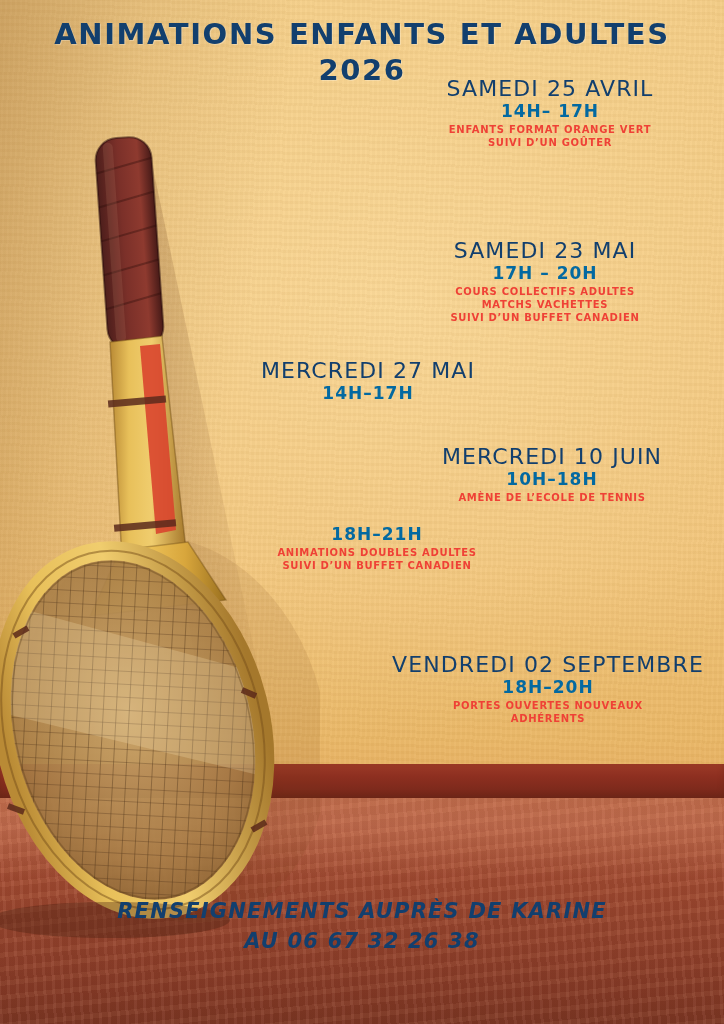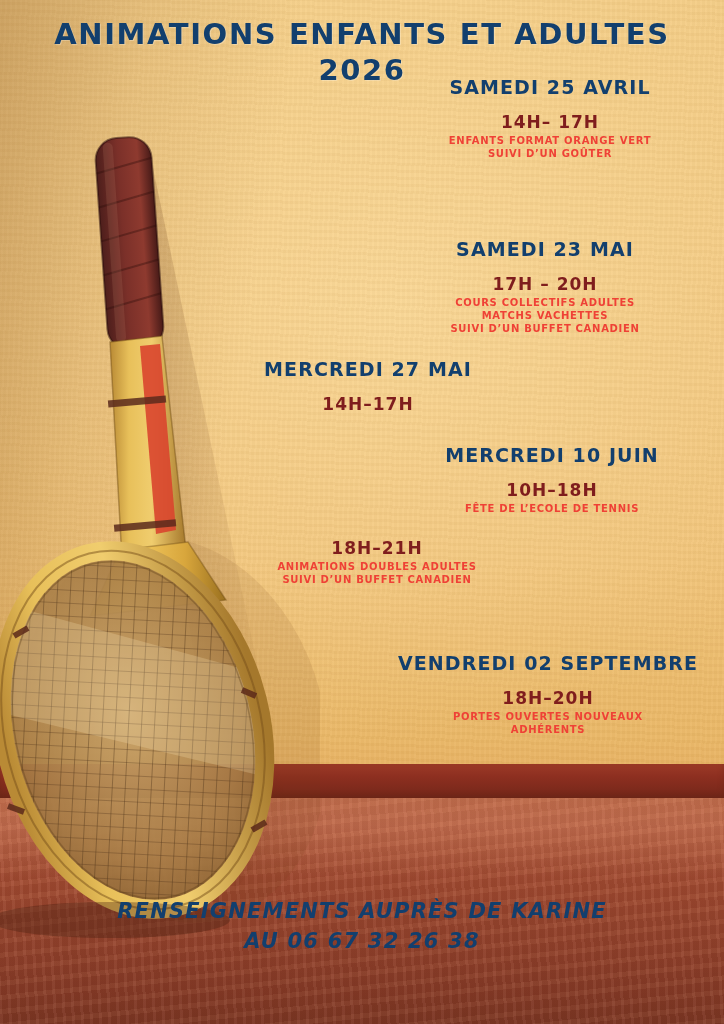--- a/index.html
+++ b/index.html
@@ -73,26 +73,26 @@
     font-weight:bold;
     font-size:29px;
     letter-spacing:1.6px;
     line-height:1.25;
     text-shadow:1px 1px 0 rgba(255,255,255,0.25);
   }
   .title .line2 { display:block; }
 
   .event { position:absolute; text-align:center; }
   .event .date {
-    color:#123f6e; font-weight:bold; font-size:19px; letter-spacing:1.1px;
+    color:#123f6e; font-weight:normal; font-size:22px; letter-spacing:1.1px;
     white-space:nowrap;
   }
   .event .time {
-    color:#7f1d1d; font-weight:bold; font-size:17px; letter-spacing:1.0px;
-    margin-top:14px; white-space:nowrap;
+    color:#0369a1; font-weight:bold; font-size:17px; letter-spacing:1.0px;
+    margin-top:0; white-space:nowrap;
   }
   .event .desc {
     color:#ef4136; font-weight:bold; font-size:10px; letter-spacing:0.7px;
     margin-top:3px; line-height:1.28;
   }
 
   
   #ev0 { left:390px; top:76px;  width:320px; }
   #ev1 { left:222px; top:170px; width:300px; }
   #ev2 { left:380px; top:238px; width:330px; }
@@ -232,21 +232,21 @@
   </div>
 
   <div class="event" id="ev3">
     <div class="date">MERCREDI 27 MAI</div>
     <div class="time">14H–17H</div>
   </div>
 
   <div class="event" id="ev4">
     <div class="date">MERCREDI 10 JUIN</div>
     <div class="time">10H–18H</div>
-    <div class="desc">FÊTE DE L’ECOLE DE TENNIS</div>
+    <div class="desc">AMÈNE DE L’ECOLE DE TENNIS</div>
   </div>
 
   <div class="event" id="ev5">
     <div class="time">18H–21H</div>
     <div class="desc">ANIMATIONS DOUBLES ADULTES<br>SUIVI D’UN BUFFET CANADIEN</div>
   </div>
 
   <div class="event" id="ev6">
     <div class="date">VENDREDI 02 SEPTEMBRE</div>
     <div class="time">18H–20H</div>

